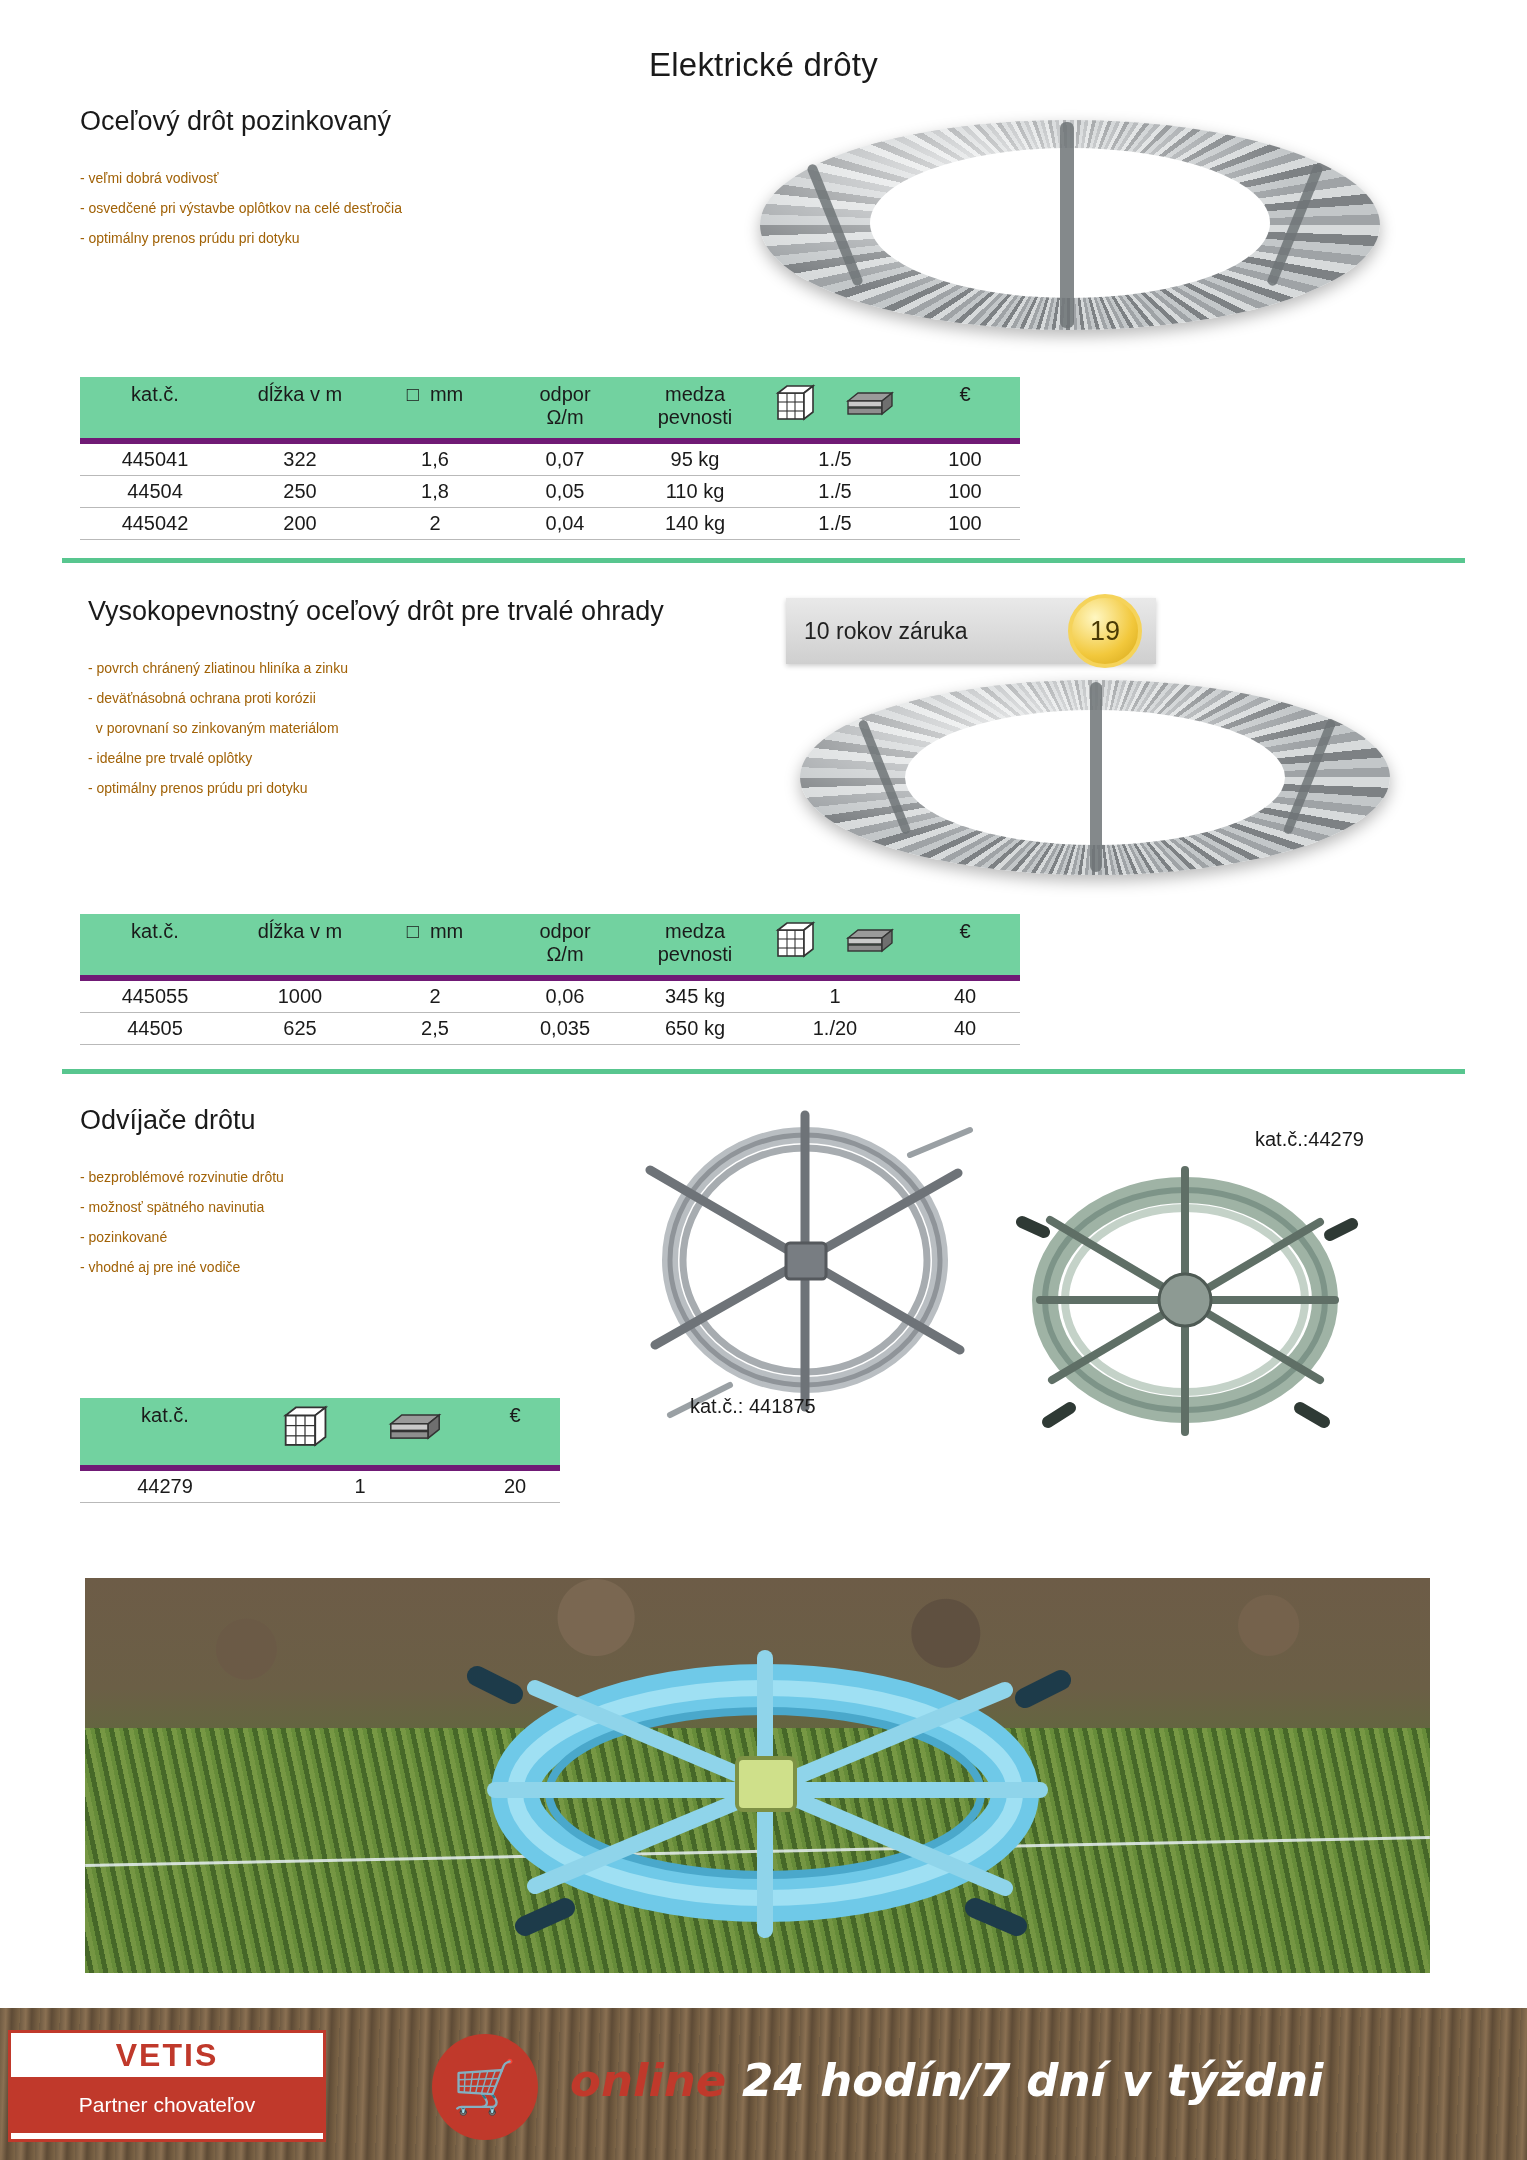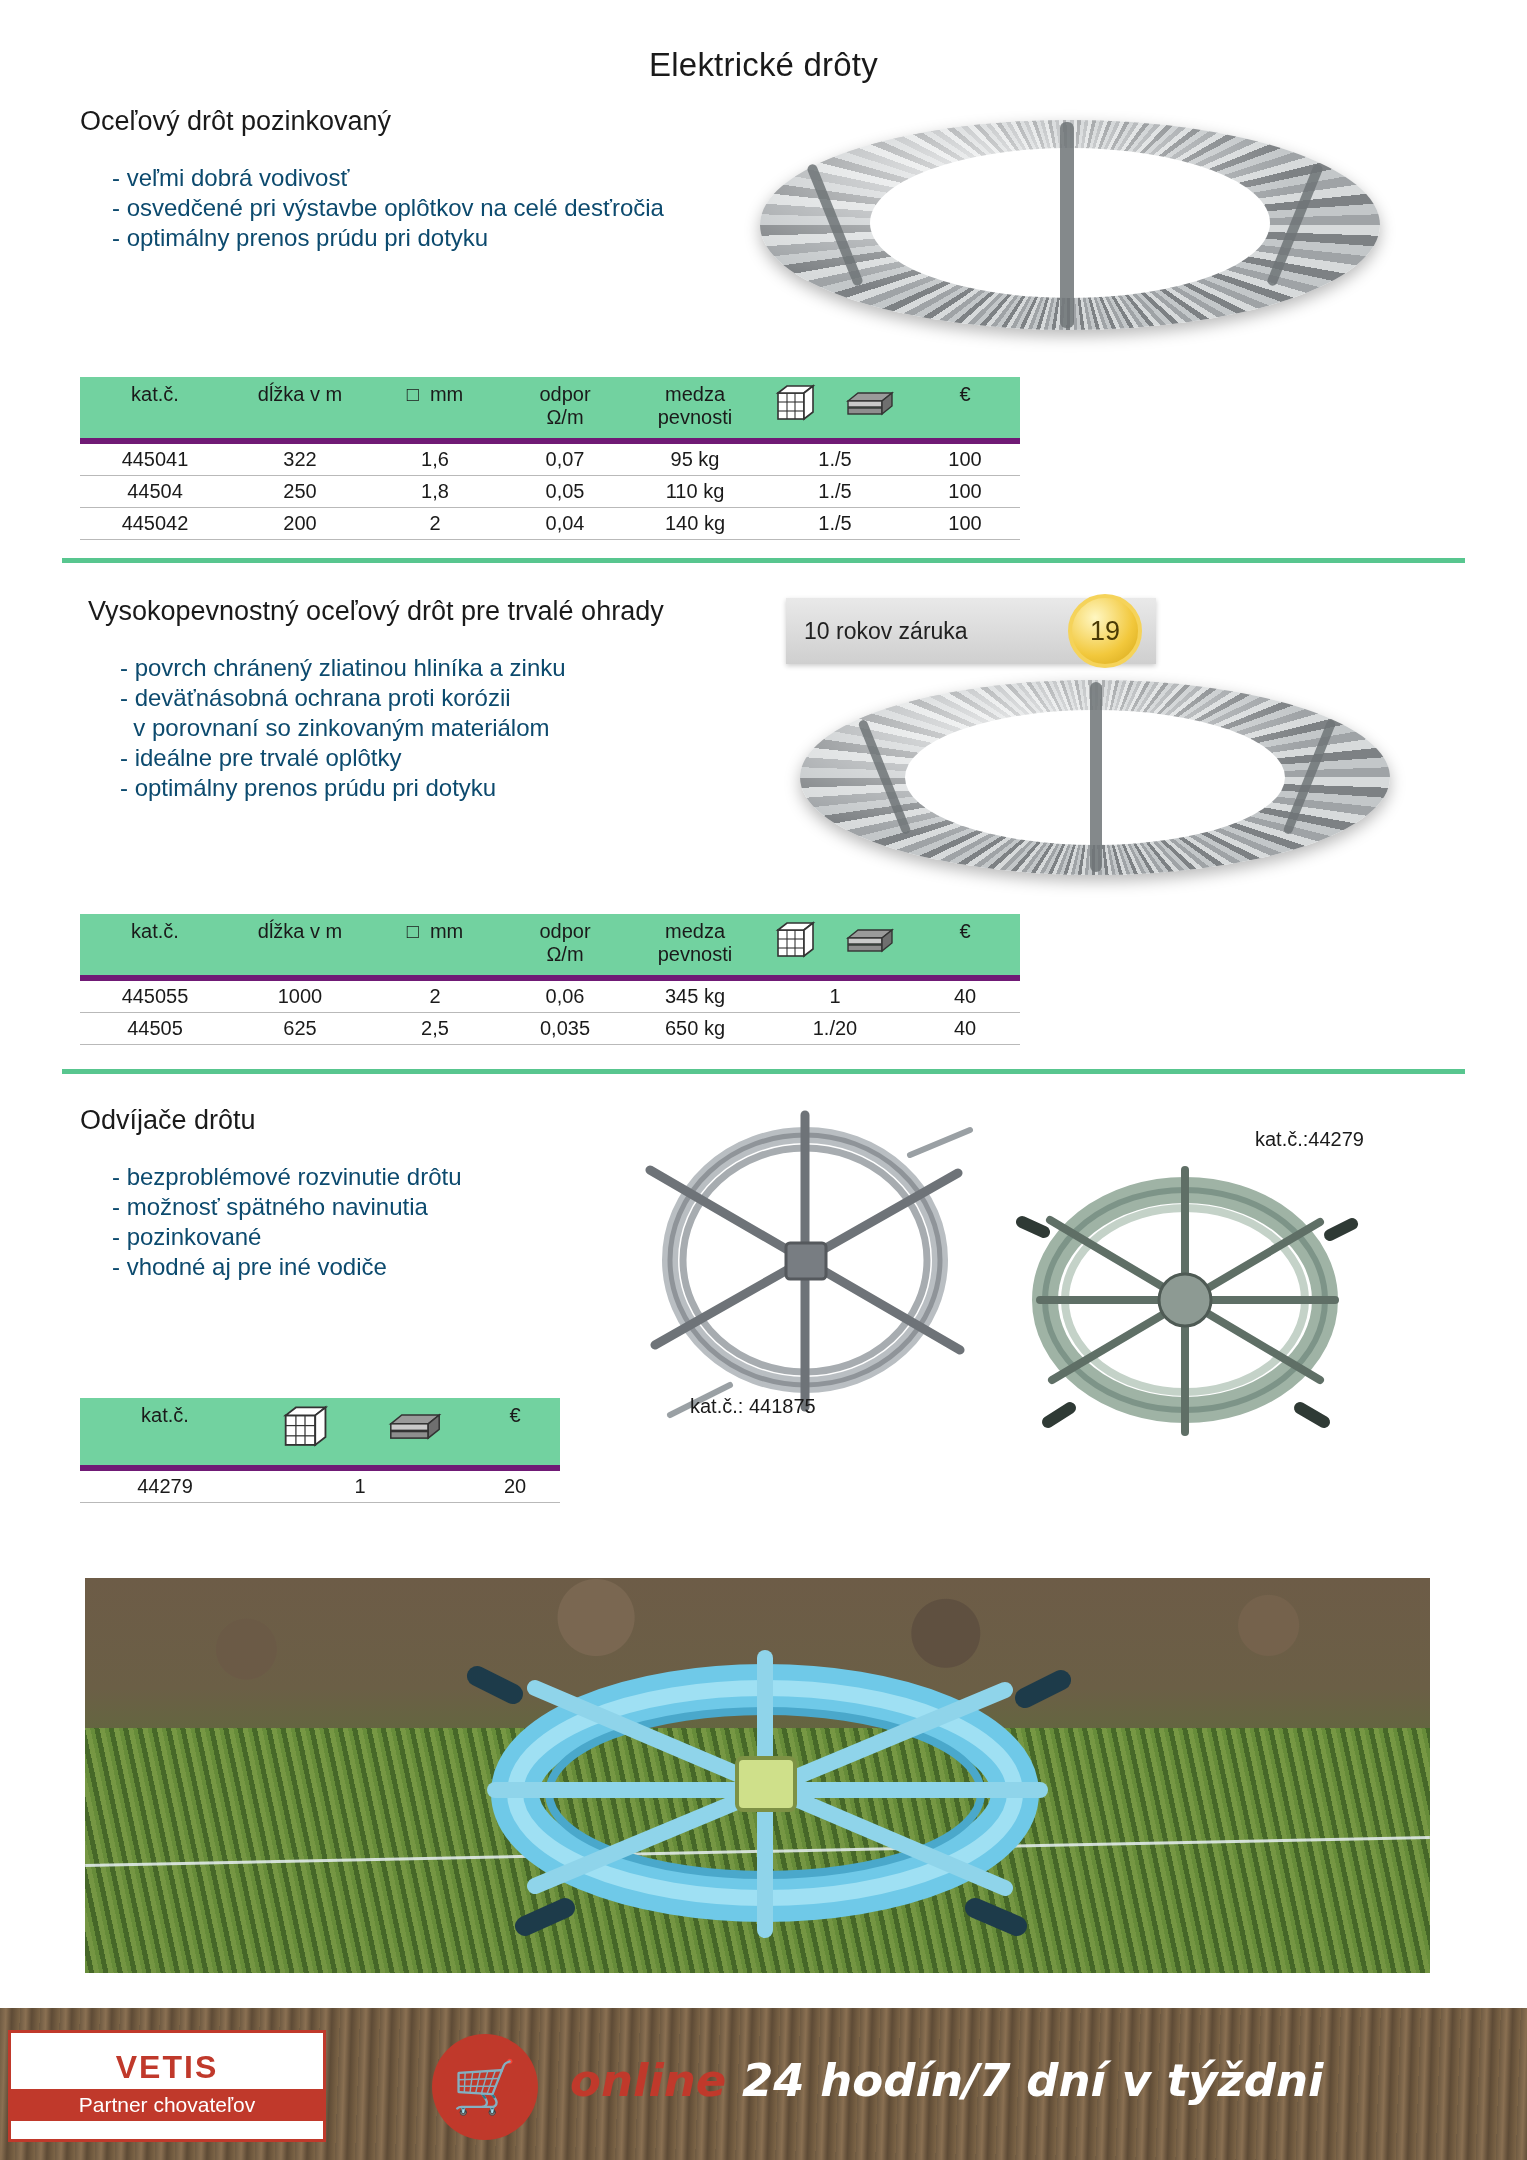--- a/index.html
+++ b/index.html
@@ -25,24 +25,23 @@
   }
 
   .section-title {
     font-size: 27px;
     color: #1a1a1a;
     margin: 0 0 26px 0;
     font-weight: normal;
   }
 
   .bullets {
-    font-size: 24px;
+    font-size: 14px;
     line-height: 30px;
-    color: #0c4a6e;
-    margin-left: 32px;
+    color: #a16207;
   }
   .bullets div { white-space: pre; }
 
   
   table.price {
     border-collapse: collapse;
     font-size: 20px;
   }
   table.price thead th {
     background: #72d2a0;
@@ -155,21 +154,21 @@
     border: 3px solid #c0392b;
     display: flex; flex-direction: column; align-items: center; justify-content: center;
   }
   .footer-logo .vetis {
     font-size: 32px; font-weight: bold; color: #c0392b; letter-spacing: 2px;
     line-height: 1;
   }
   .footer-logo .partner {
     margin-top: 6px;
     background: #c0392b; color: #fff;
-    font-size: 21px; padding: 4px 12px; width: 100%; text-align: center;
+    font-size: 21px; padding: 16px 12px; width: 100%; text-align: center;
   }
   .footer-cart {
     position: absolute;
     left: 432px; top: 26px;
     width: 106px; height: 106px;
     border-radius: 50%;
     background: #c0392b;
     display: flex; align-items: center; justify-content: center;
     color: #fff; font-size: 52px;
   }

